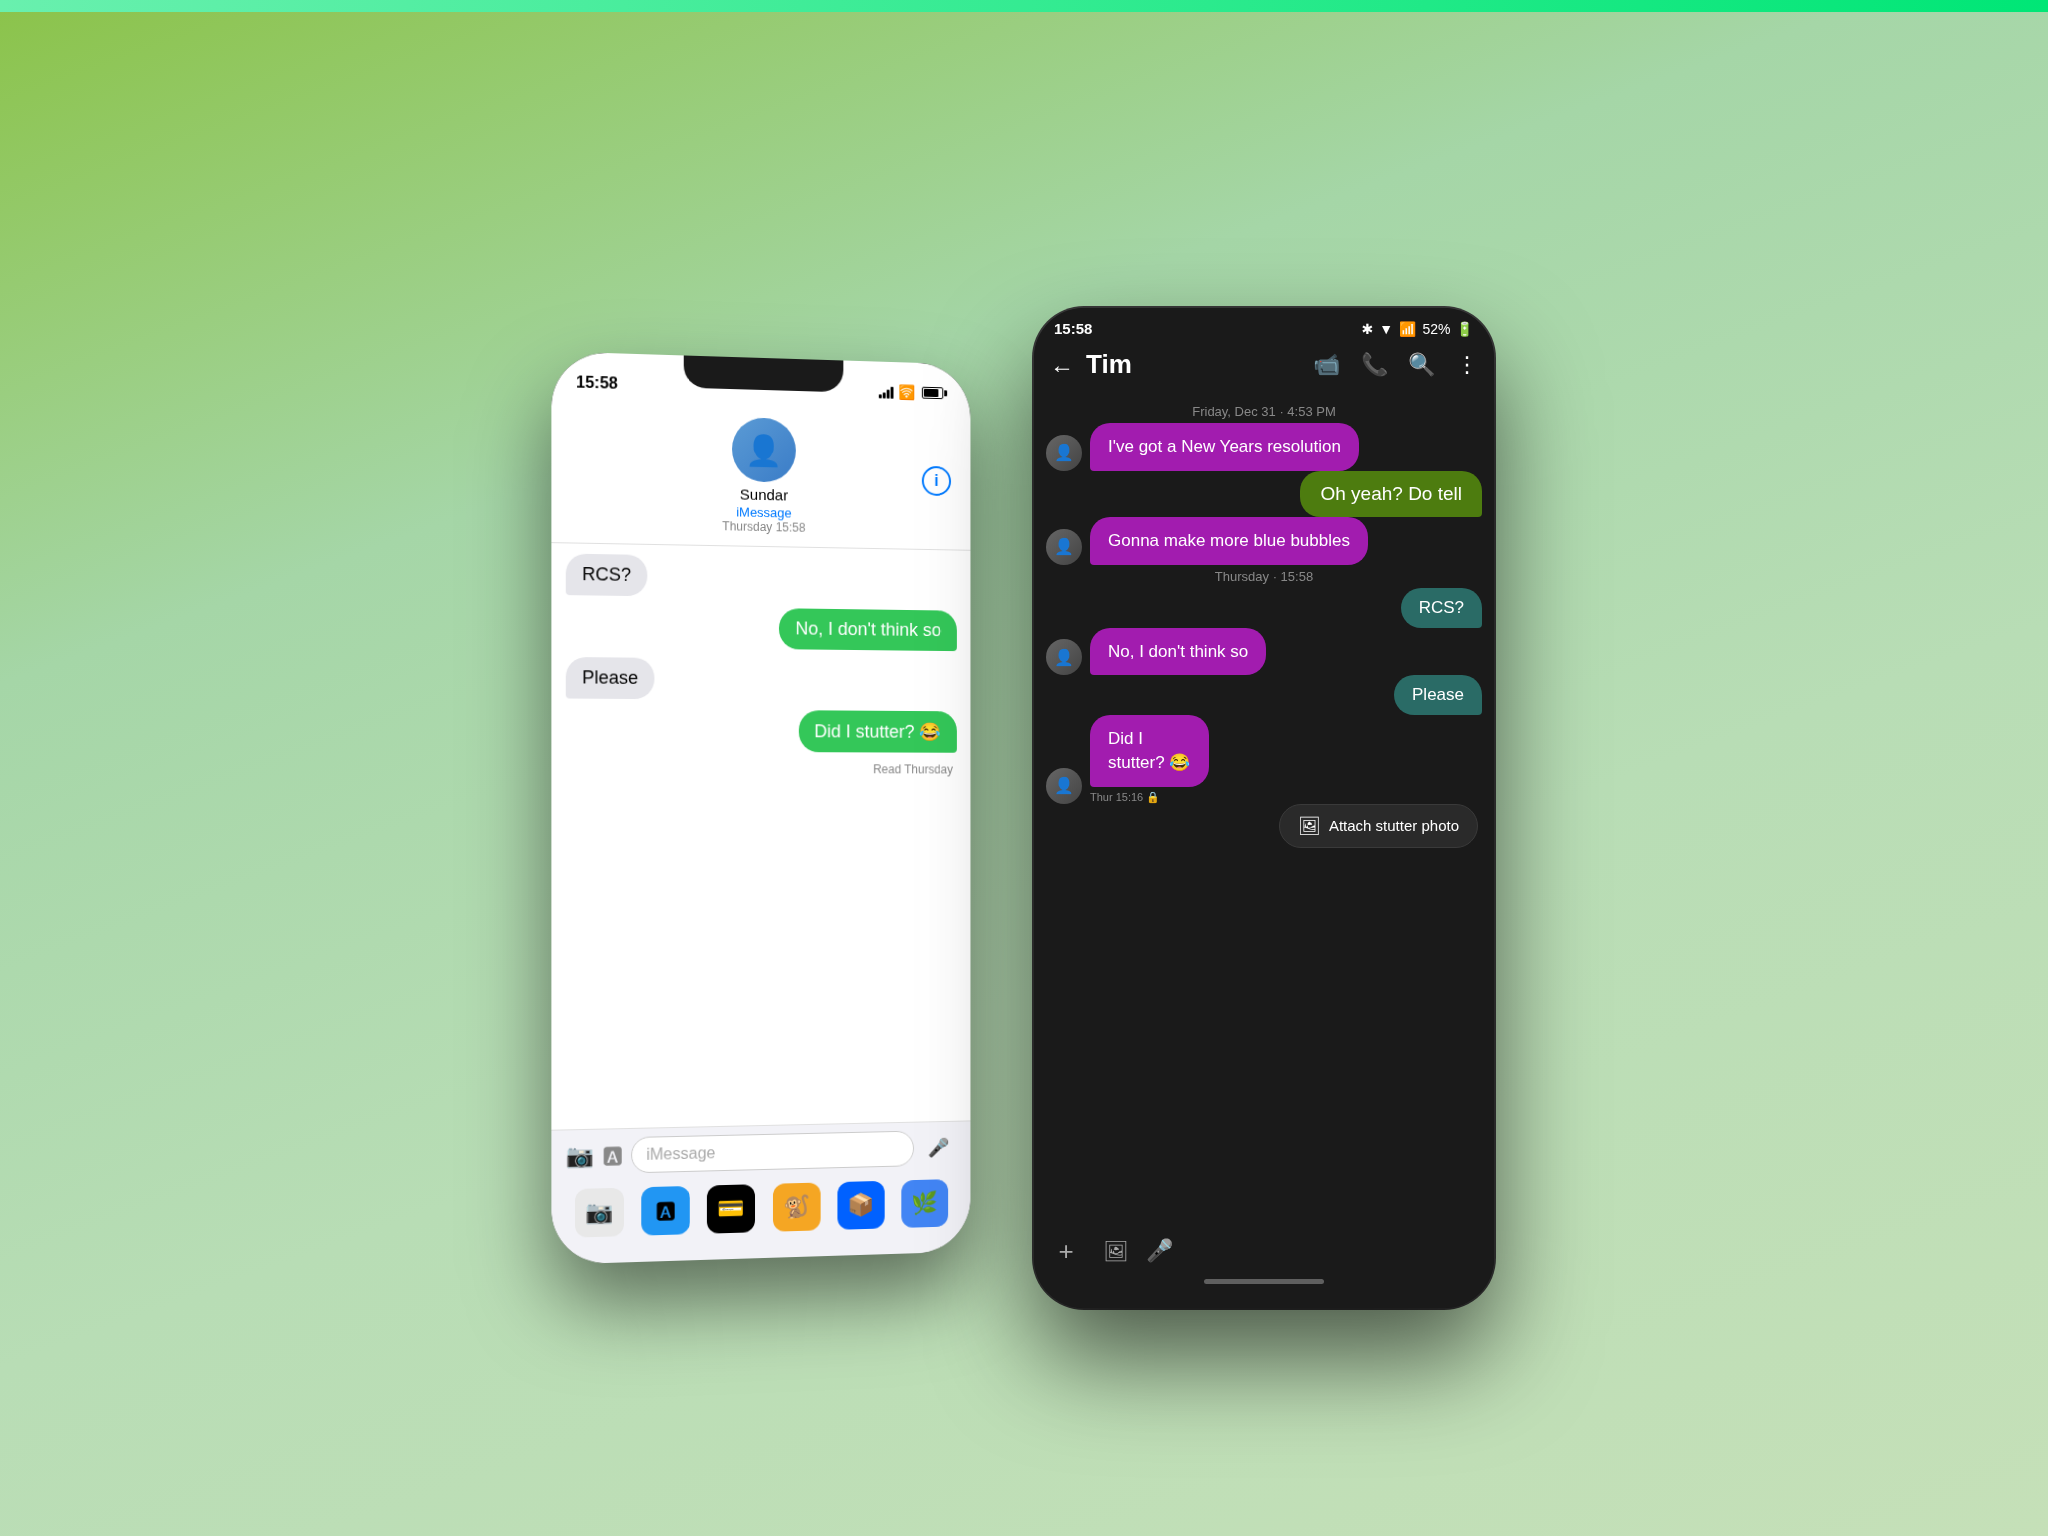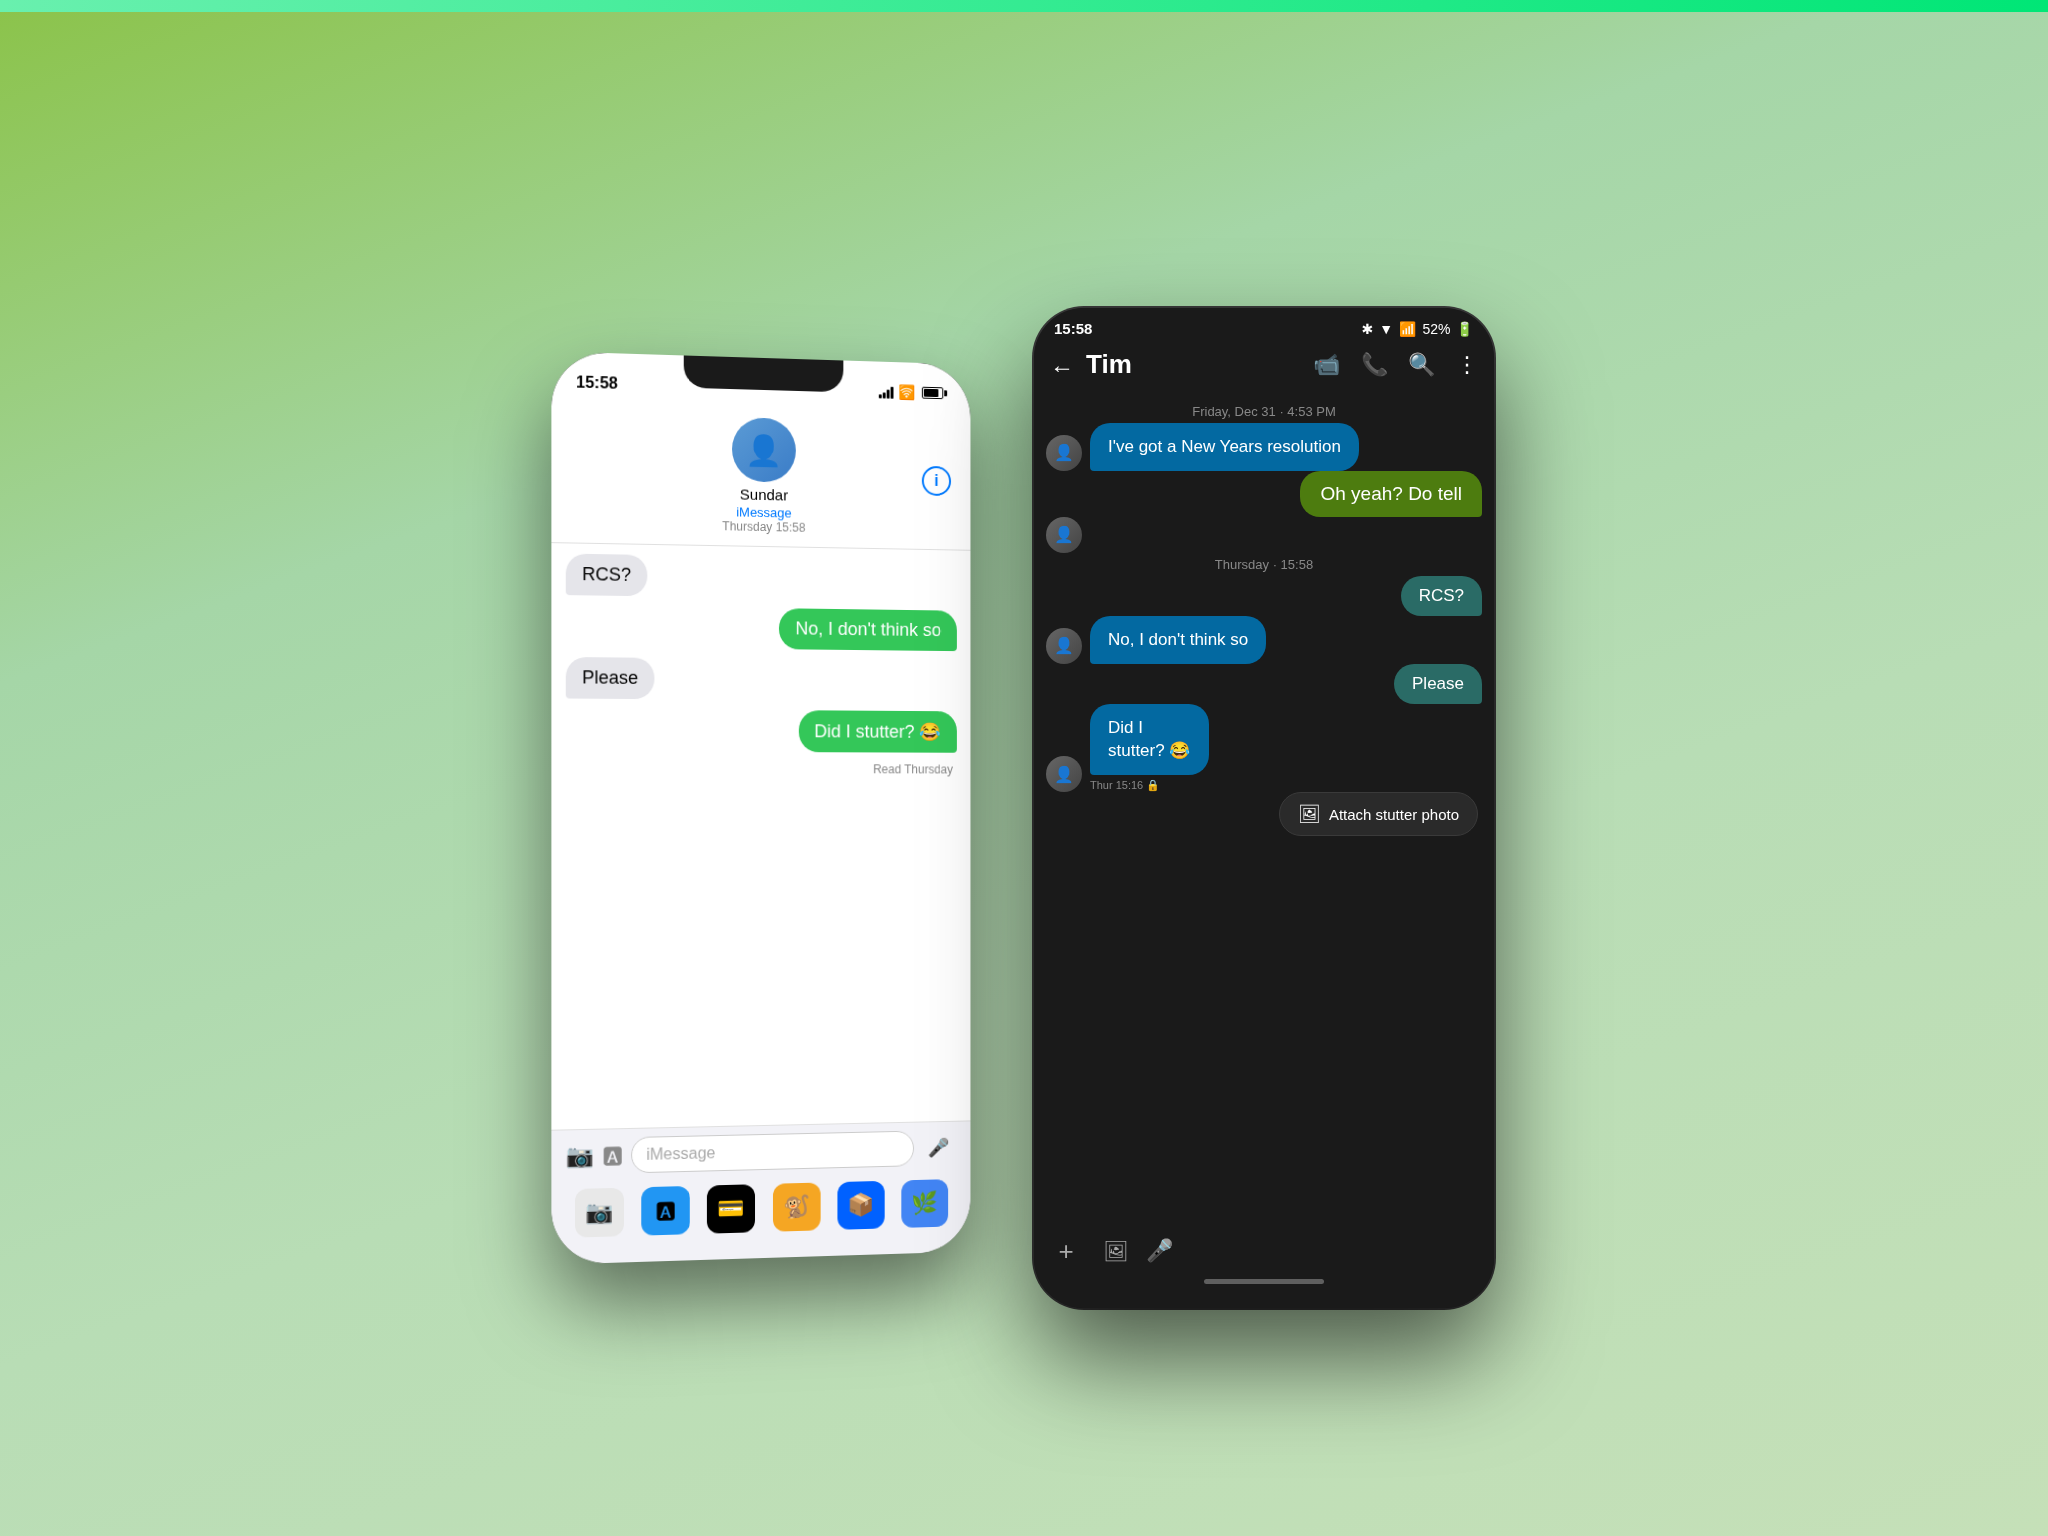--- a/index.html
+++ b/index.html
@@ -335,21 +335,21 @@
       overflow: hidden;
       flex-shrink: 0;
       background: linear-gradient(135deg, #666, #444);
       display: flex;
       align-items: center;
       justify-content: center;
       font-size: 16px;
     }
 
     .android-bubble-dark {
-      background: #0369a1;
+      background: #a21caf;
       color: #fff;
       border-radius: 20px 20px 20px 4px;
       padding: 12px 18px;
       font-size: 17px;
       max-width: 75%;
       line-height: 1.4;
     }
 
     .android-bubble-teal {
       background: #4d7c0f;
@@ -610,20 +610,21 @@
           <div class="android-avatar">👤</div>
           <div class="android-bubble-dark">I've got a New Years resolution</div>
         </div>
 
         <div class="android-bubble-right-row">
           <div class="android-bubble-teal">Oh yeah? Do tell</div>
         </div>
 
         <div class="android-bubble-left-row">
           <div class="android-avatar">👤</div>
+          <div class="android-bubble-dark">Gonna make more blue bubbles</div>
         </div>
 
         <div class="chat-timestamp">
           <span>Thursday · 15:58</span>
         </div>
 
         <div class="android-bubble-right-row">
           <div class="android-bubble-teal-sent">RCS?</div>
         </div>
 

